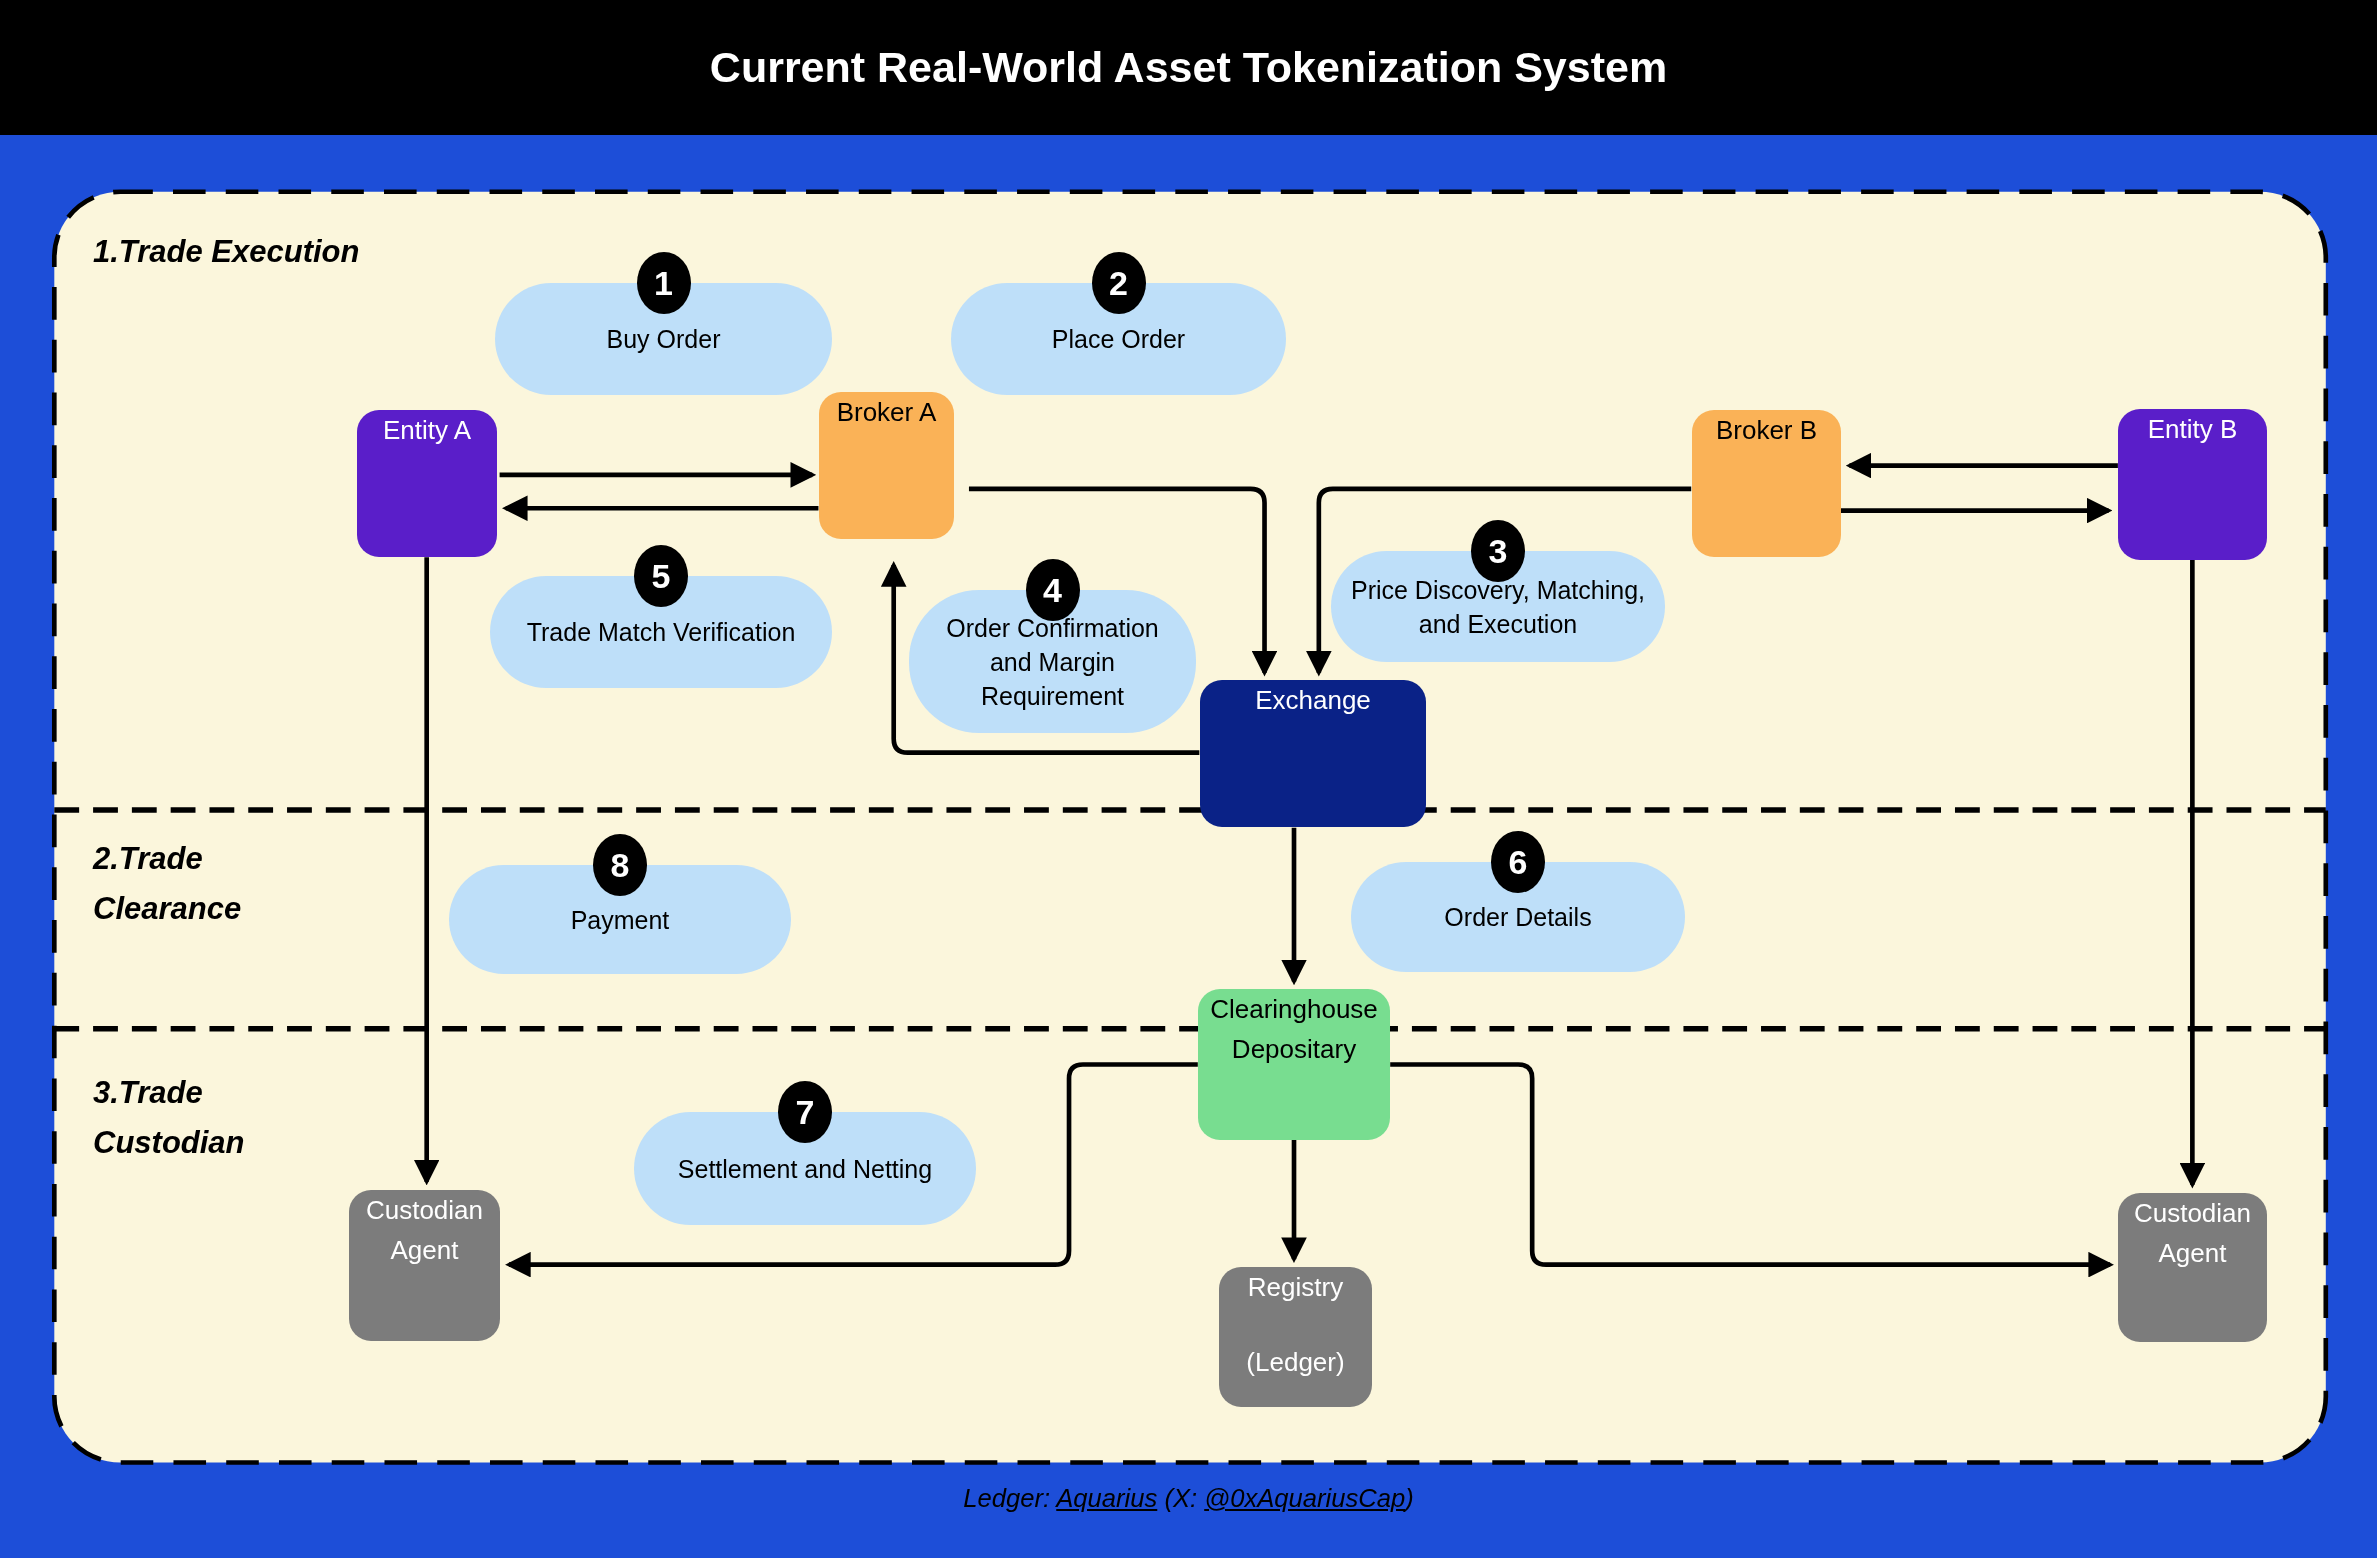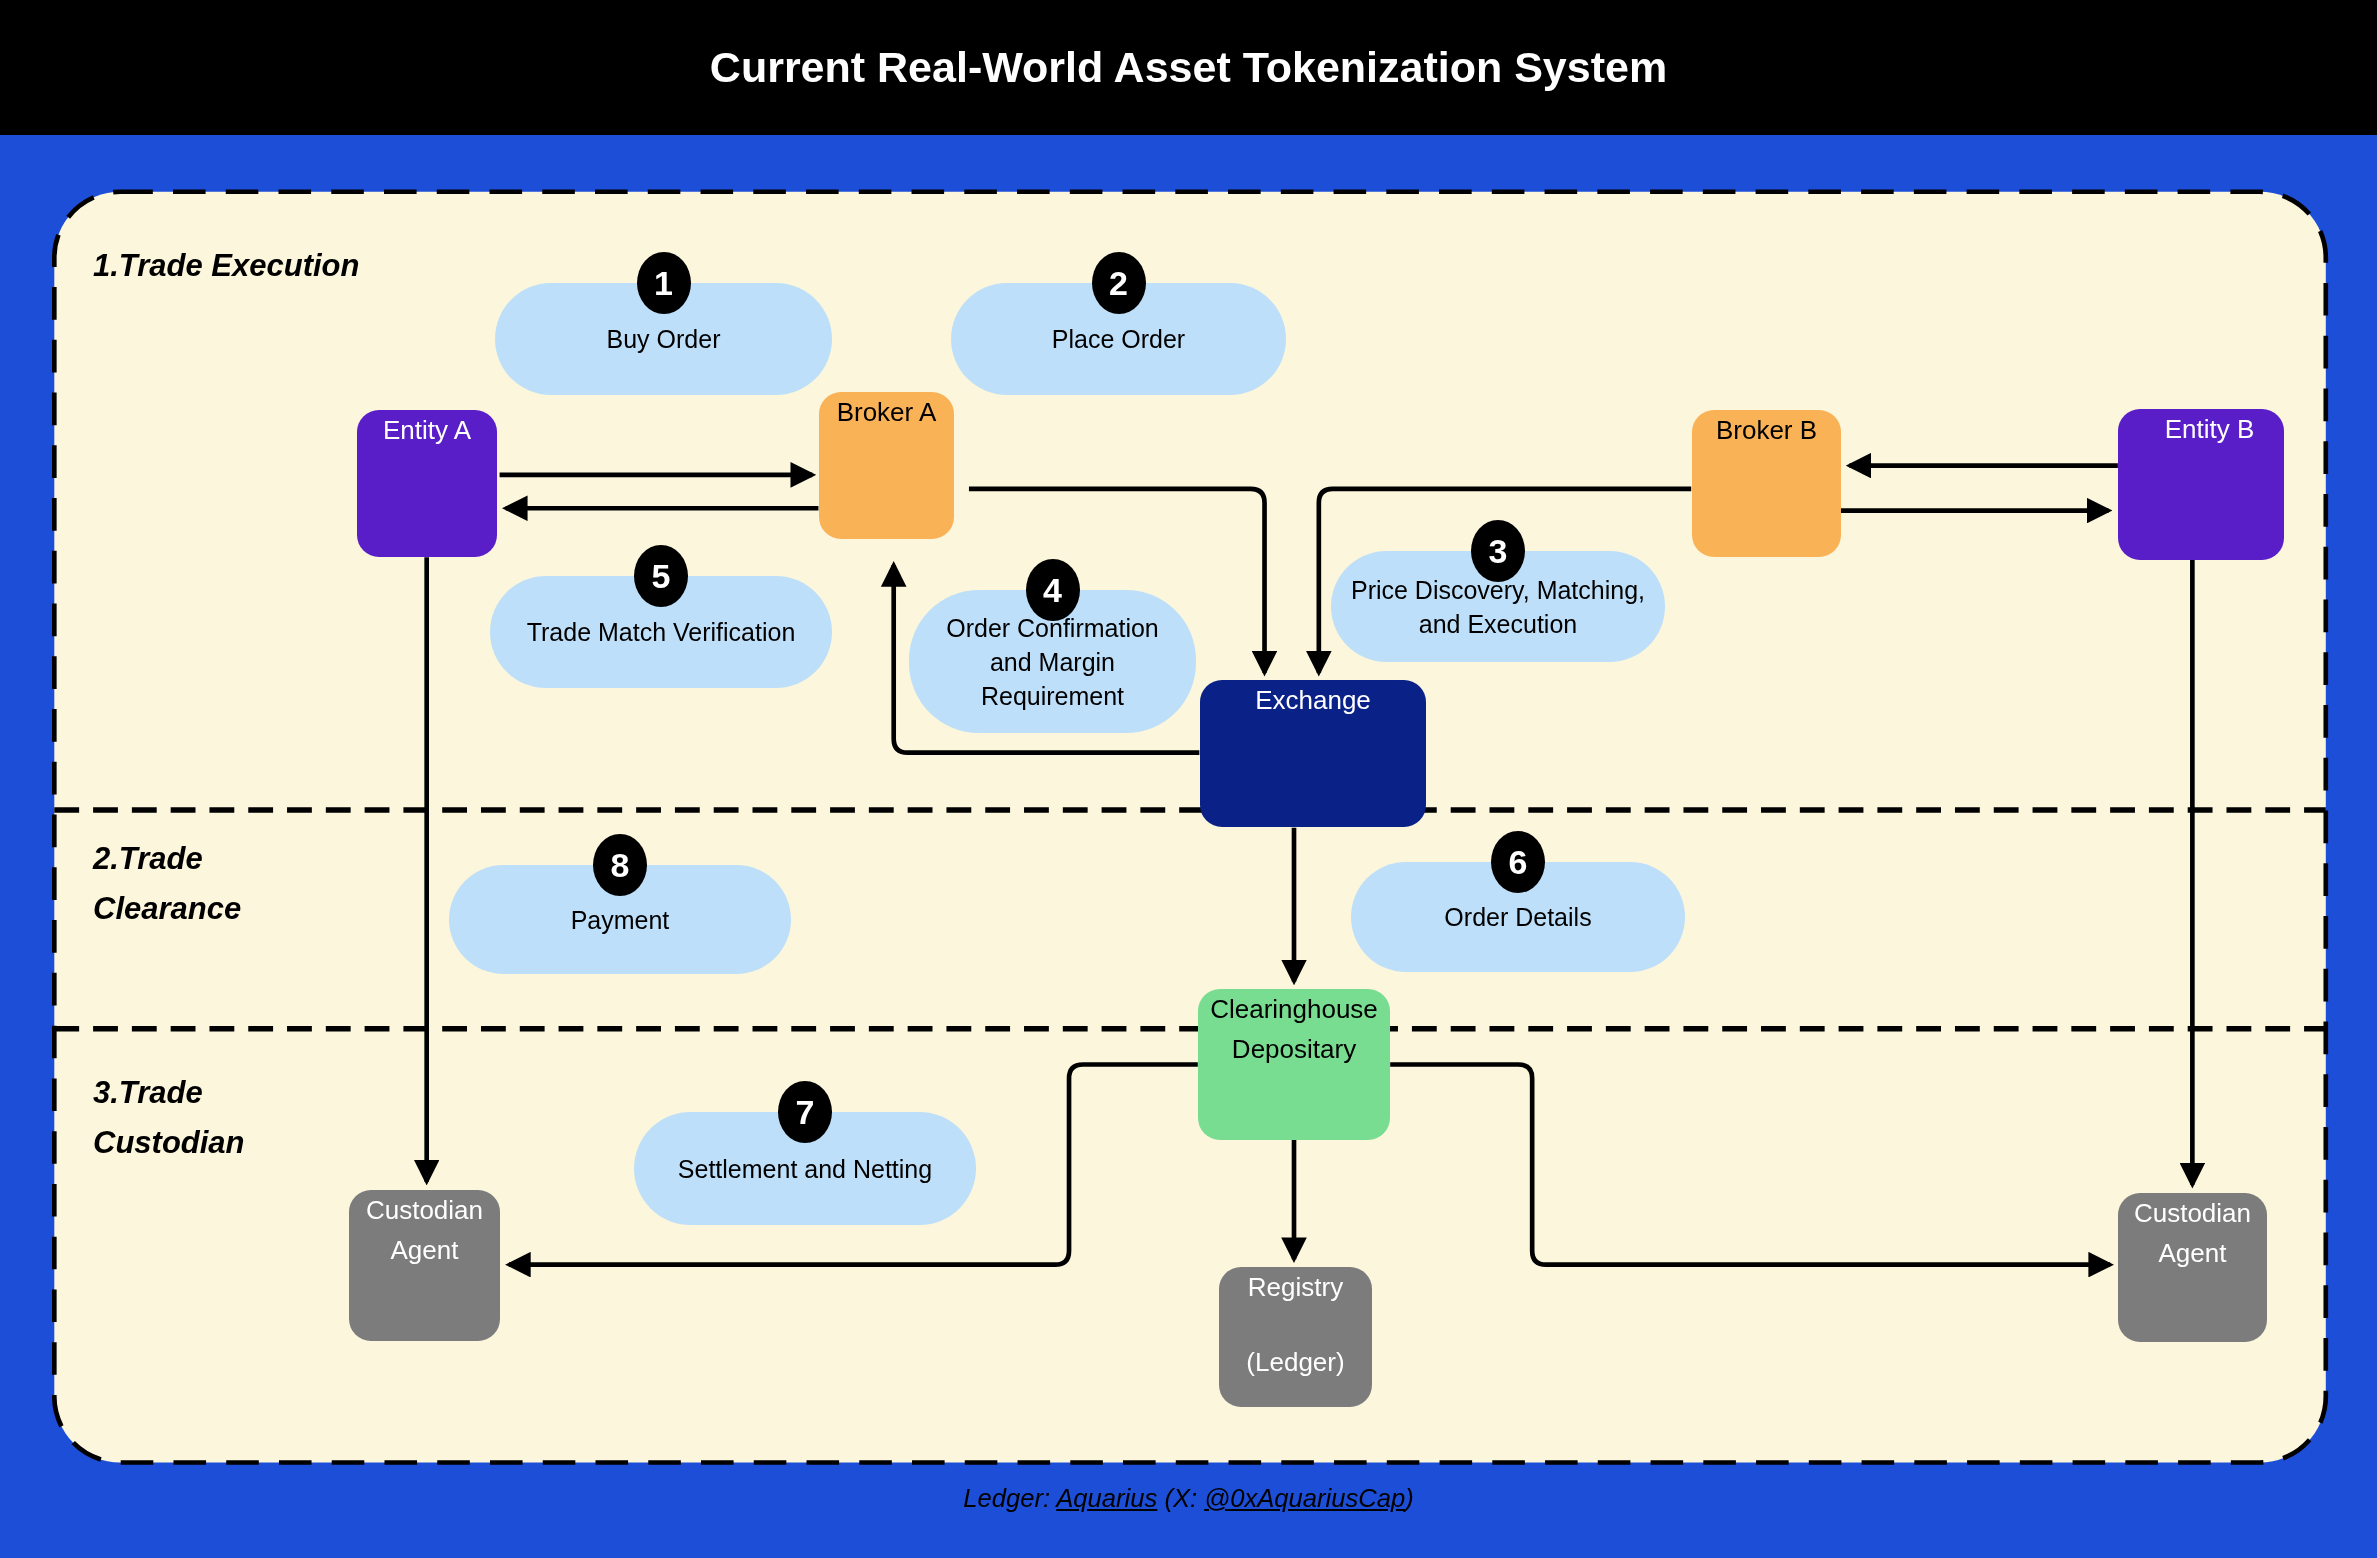--- a/index.html
+++ b/index.html
@@ -78,42 +78,42 @@
     <path class="arrow" d="M 2180 630 H 1718 Q 1700 630 1700 648 V 867" marker-end="url(#ah)"></path>
     <path class="arrow" d="M 1546 970 H 1170 Q 1152 970 1152 952 V 728" marker-end="url(#ah)"></path>
     <path class="arrow" d="M 1668 1067 V 1265" marker-end="url(#ah)"></path>
     <path class="arrow" d="M 1668 1469 V 1623" marker-end="url(#ah)"></path>
     <path class="arrow" d="M 1544 1372 H 1396 Q 1378 1372 1378 1390 V 1612 Q 1378 1630 1360 1630 H 656" marker-end="url(#ah)"></path>
     <path class="arrow" d="M 1792 1372 H 1957 Q 1975 1372 1975 1390 V 1612 Q 1975 1630 1993 1630 H 2720" marker-end="url(#ah)"></path>
     <path class="arrow" d="M 550 718 V 1523" marker-end="url(#ah)"></path>
     <path class="arrow" d="M 2826 721 V 1527" marker-end="url(#ah)"></path>
   </svg>
 
-  <div class="sec-label" style="left:93px;top:241px;">
+  <div class="sec-label" style="left:93px;top:227px;">
     <span>1.Trade Execution</span>
   </div>
   <div class="sec-label" style="left:93px;top:834px;">
     <span>2.Trade</span>
     <span>Clearance</span>
   </div>
   <div class="sec-label" style="left:93px;top:1068px;">
     <span>3.Trade</span>
     <span>Custodian</span>
   </div>
 
   <div class="node purple" style="left:357px;top:410px;width:140px;height:147px;">
     <span>Entity A</span>
   </div>
   <div class="node orange" style="left:819px;top:392px;width:135px;height:147px;">
     <span>Broker A</span>
   </div>
   <div class="node orange" style="left:1692px;top:410px;width:149px;height:147px;">
     <span>Broker B</span>
   </div>
-  <div class="node purple" style="left:2118px;top:409px;width:149px;height:151px;padding-left:17px;">
+  <div class="node purple" style="left:2118px;top:409px;width:149px;height:151px;">
     <span>Entity B</span>
   </div>
   <div class="node navy" style="left:1200px;top:680px;width:226px;height:147px;">
     <span>Exchange</span>
   </div>
   <div class="node green" style="left:1198px;top:989px;width:192px;height:151px;">
     <span>Clearinghouse</span>
     <span>Depositary</span>
   </div>
   <div class="node gray" style="left:1219px;top:1267px;width:153px;height:140px;gap:35px;">

